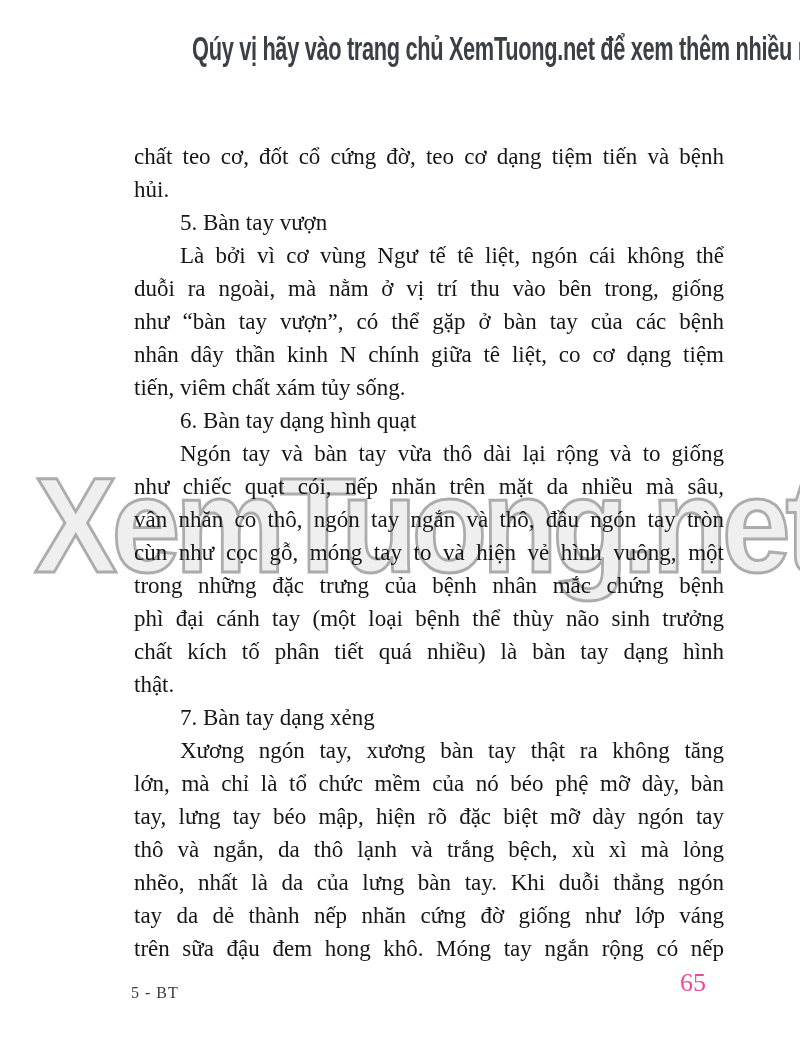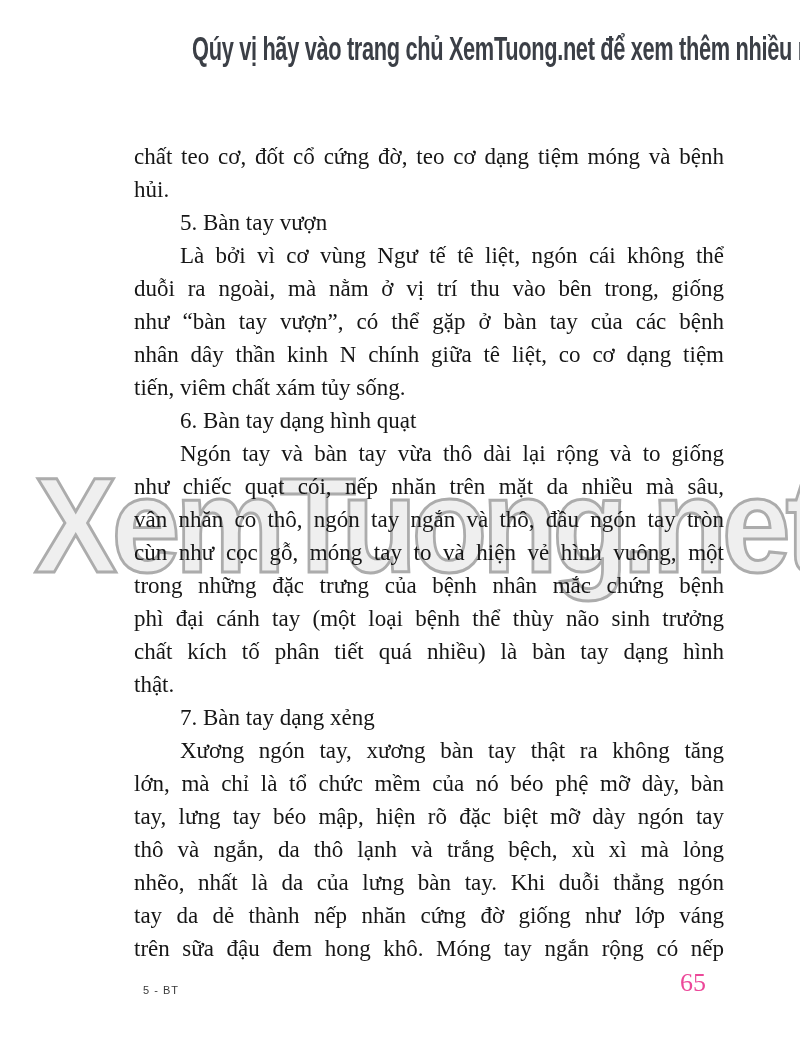--- a/index.html
+++ b/index.html
@@ -84,24 +84,24 @@
   }
   .line.heading {
     text-align: left;
     text-align-last: left;
     padding-left: 46px;
   }
 
   
   .print-code {
     position: absolute;
-    left: 143px;
+    left: 131px;
     top: 984px;
-    font-family: Liberation Sans, sans-serif;
-    font-size: 11px;
+    font-family: Liberation Serif, serif;
+    font-size: 16px;
     letter-spacing: 1px;
     color: #3a3a3a;
     z-index: 1;
   }
   .page-number {
     position: absolute;
     right: 94px;
     top: 968px;
     font-family: "Liberation Serif", serif;
     font-size: 26px;
@@ -114,21 +114,21 @@
 
 <div class="banner">
   <span class="banner-inner">Qúy vị hãy vào trang chủ XemTuong.net để xem thêm nhiều mục hay khác</span>
 </div>
 
 <div class="watermark">
   <span class="watermark-inner">XemTuong.net</span>
 </div>
 
 <div class="page-text">
-    <div class="line">chất teo cơ, đốt cổ cứng đờ, teo cơ dạng tiệm móng và bệnh</div>
+    <div class="line">chất teo cơ, đốt cổ cứng đờ, teo cơ dạng tiệm tiến và bệnh</div>
     <div class="line left">hủi.</div>
     <div class="line heading">5. Bàn tay vượn</div>
     <div class="line indent">Là bởi vì cơ vùng Ngư tế tê liệt, ngón cái không thể</div>
     <div class="line">duỗi ra ngoài, mà nằm ở vị trí thu vào bên trong, giống</div>
     <div class="line">như “bàn tay vượn”, có thể gặp ở bàn tay của các bệnh</div>
     <div class="line">nhân dây thần kinh N chính giữa tê liệt, co cơ dạng tiệm</div>
     <div class="line left">tiến, viêm chất xám tủy sống.</div>
     <div class="line heading">6. Bàn tay dạng hình quạt</div>
     <div class="line indent">Ngón tay và bàn tay vừa thô dài lại rộng và to giống</div>
     <div class="line">như chiếc quạt cói, nếp nhăn trên mặt da nhiều mà sâu,</div>

